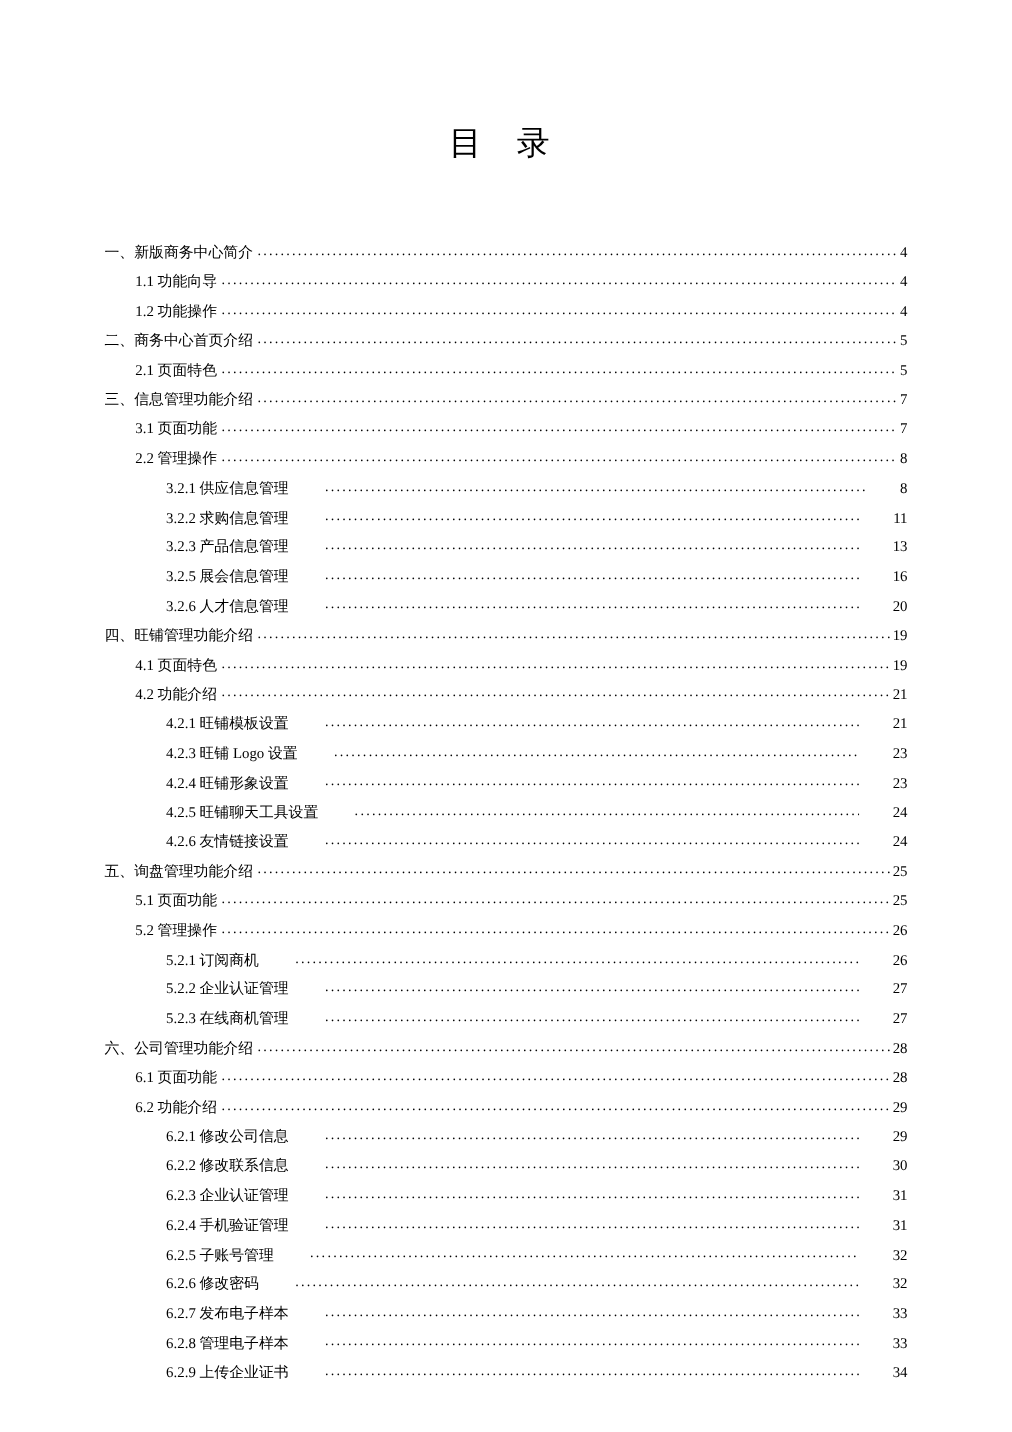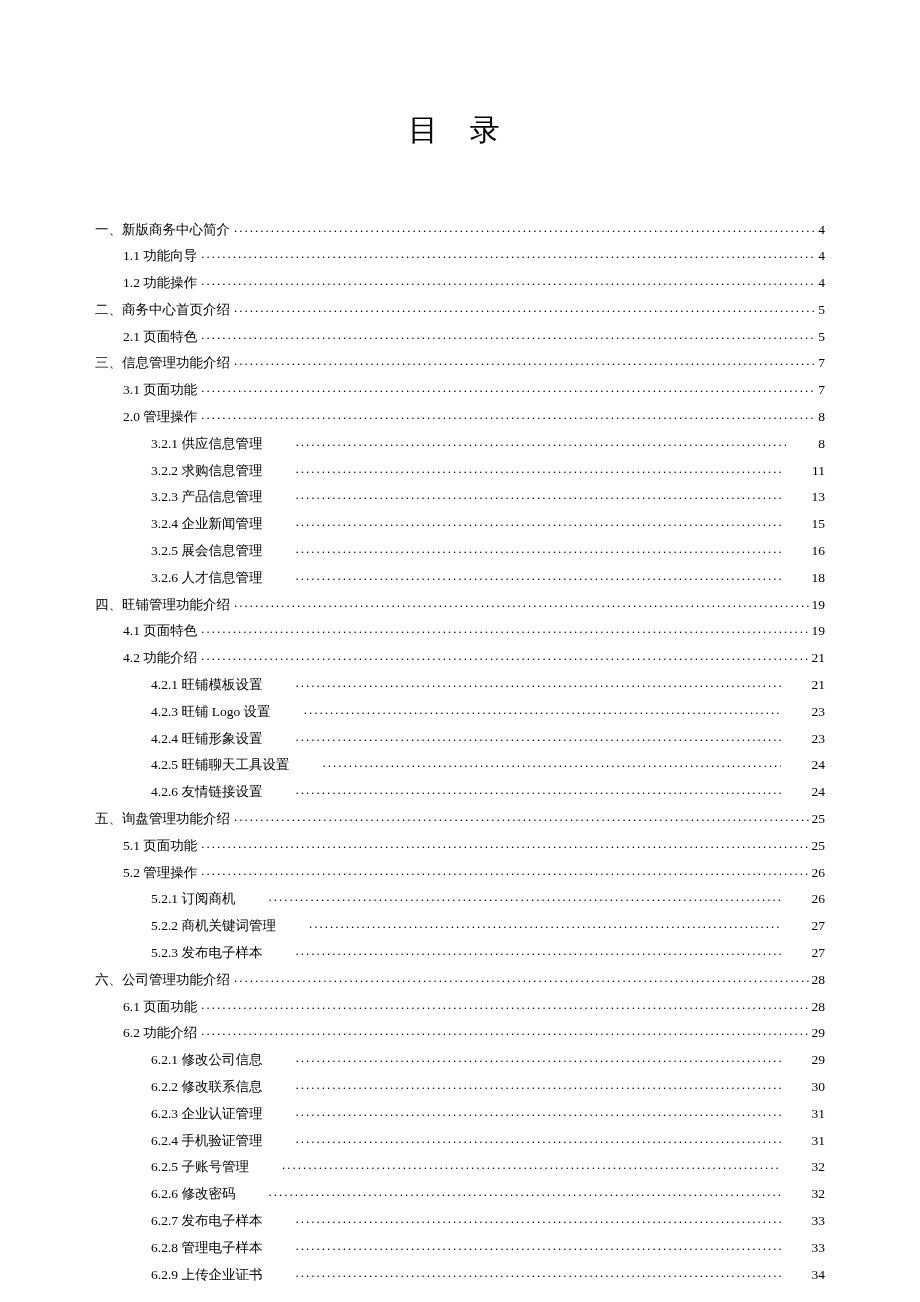--- a/index.html
+++ b/index.html
@@ -95,53 +95,48 @@
       <span class="toc-label">三、信息管理功能介绍</span>
       <span class="toc-dots"></span>
       <span class="toc-page">7</span>
     </div>
     <div class="toc-entry level-2">
       <span class="toc-label">3.1 页面功能</span>
       <span class="toc-dots"></span>
       <span class="toc-page">7</span>
     </div>
     <div class="toc-entry level-2">
-      <span class="toc-label">2.0 管理操作</span>
+      <span class="toc-label">2.2 管理操作</span>
       <span class="toc-dots"></span>
       <span class="toc-page">8</span>
     </div>
     <div class="toc-entry level-3">
       <span class="toc-label">3.2.1 供应信息管理</span>
       <span class="toc-dots"></span>
       <span class="toc-page">8</span>
     </div>
     <div class="toc-entry level-3">
       <span class="toc-label">3.2.2 求购信息管理</span>
       <span class="toc-dots"></span>
       <span class="toc-page">11</span>
     </div>
     <div class="toc-entry level-3">
       <span class="toc-label">3.2.3 产品信息管理</span>
       <span class="toc-dots"></span>
       <span class="toc-page">13</span>
     </div>
     <div class="toc-entry level-3">
-      <span class="toc-label">3.2.4 企业新闻管理</span>
-      <span class="toc-dots"></span>
-      <span class="toc-page">15</span>
-    </div>
-    <div class="toc-entry level-3">
       <span class="toc-label">3.2.5 展会信息管理</span>
       <span class="toc-dots"></span>
       <span class="toc-page">16</span>
     </div>
     <div class="toc-entry level-3">
       <span class="toc-label">3.2.6 人才信息管理</span>
       <span class="toc-dots"></span>
-      <span class="toc-page">18</span>
+      <span class="toc-page">20</span>
     </div>
     <div class="toc-entry level-1">
       <span class="toc-label">四、旺铺管理功能介绍</span>
       <span class="toc-dots"></span>
       <span class="toc-page">19</span>
     </div>
     <div class="toc-entry level-2">
       <span class="toc-label">4.1 页面特色</span>
       <span class="toc-dots"></span>
       <span class="toc-page">19</span>
@@ -190,26 +185,26 @@
       <span class="toc-label">5.2 管理操作</span>
       <span class="toc-dots"></span>
       <span class="toc-page">26</span>
     </div>
     <div class="toc-entry level-3">
       <span class="toc-label">5.2.1 订阅商机</span>
       <span class="toc-dots"></span>
       <span class="toc-page">26</span>
     </div>
     <div class="toc-entry level-3">
-      <span class="toc-label">5.2.2 商机关键词管理</span>
+      <span class="toc-label">5.2.2 企业认证管理</span>
       <span class="toc-dots"></span>
       <span class="toc-page">27</span>
     </div>
     <div class="toc-entry level-3">
-      <span class="toc-label">5.2.3 发布电子样本</span>
+      <span class="toc-label">5.2.3 在线商机管理</span>
       <span class="toc-dots"></span>
       <span class="toc-page">27</span>
     </div>
     <div class="toc-entry level-1">
       <span class="toc-label">六、公司管理功能介绍</span>
       <span class="toc-dots"></span>
       <span class="toc-page">28</span>
     </div>
     <div class="toc-entry level-2">
       <span class="toc-label">6.1 页面功能</span>

